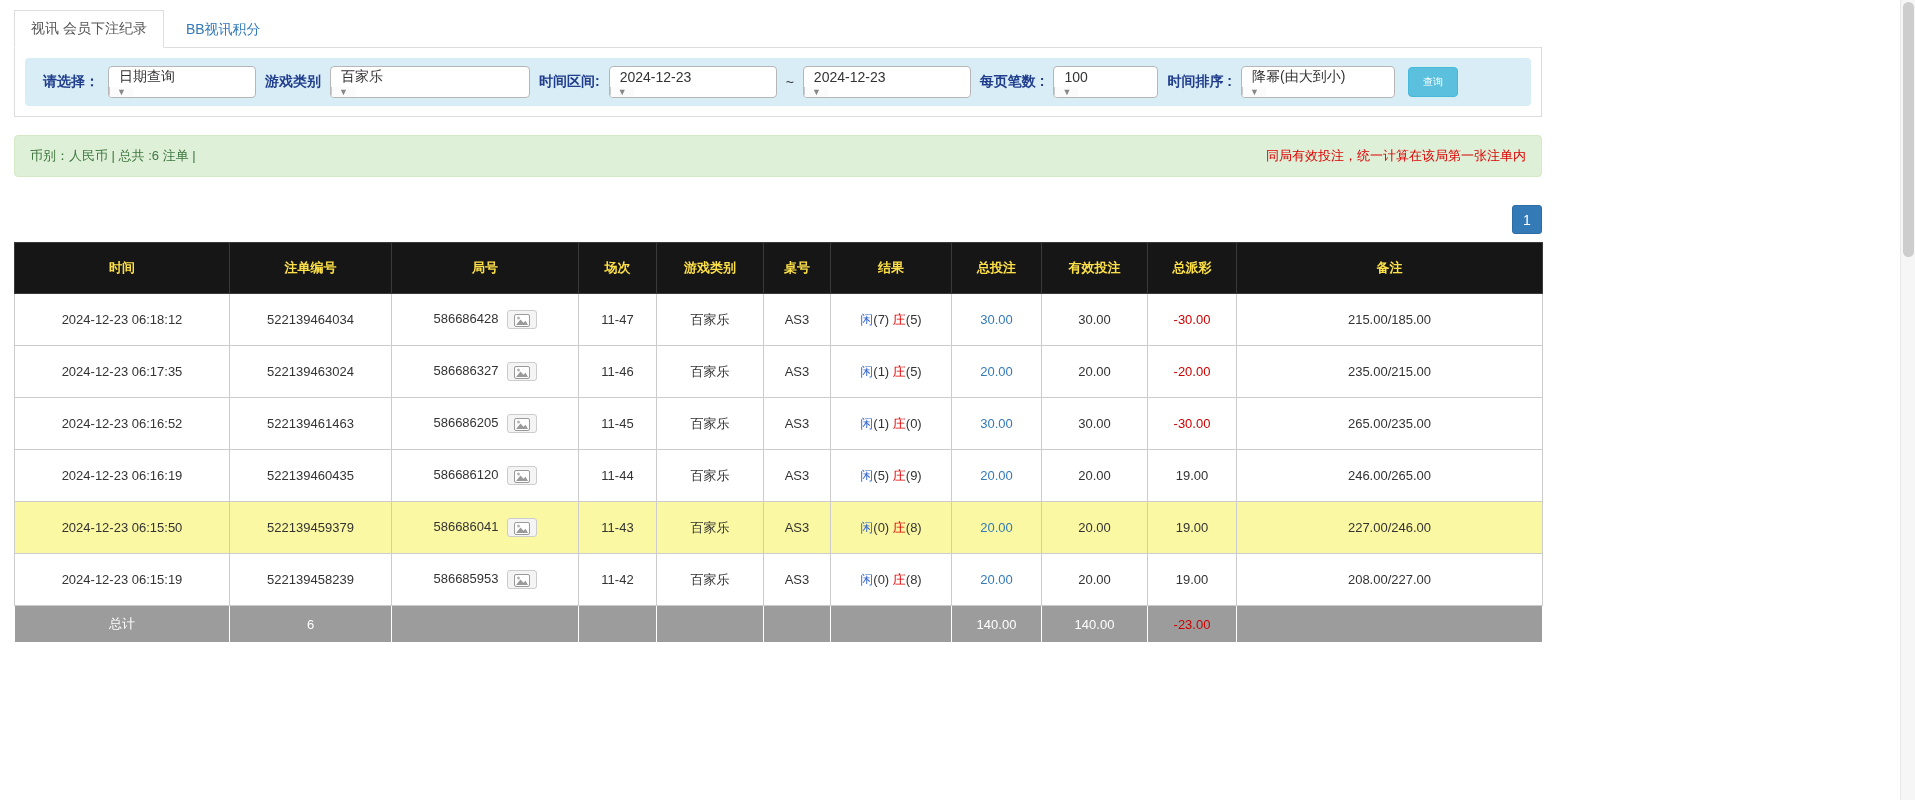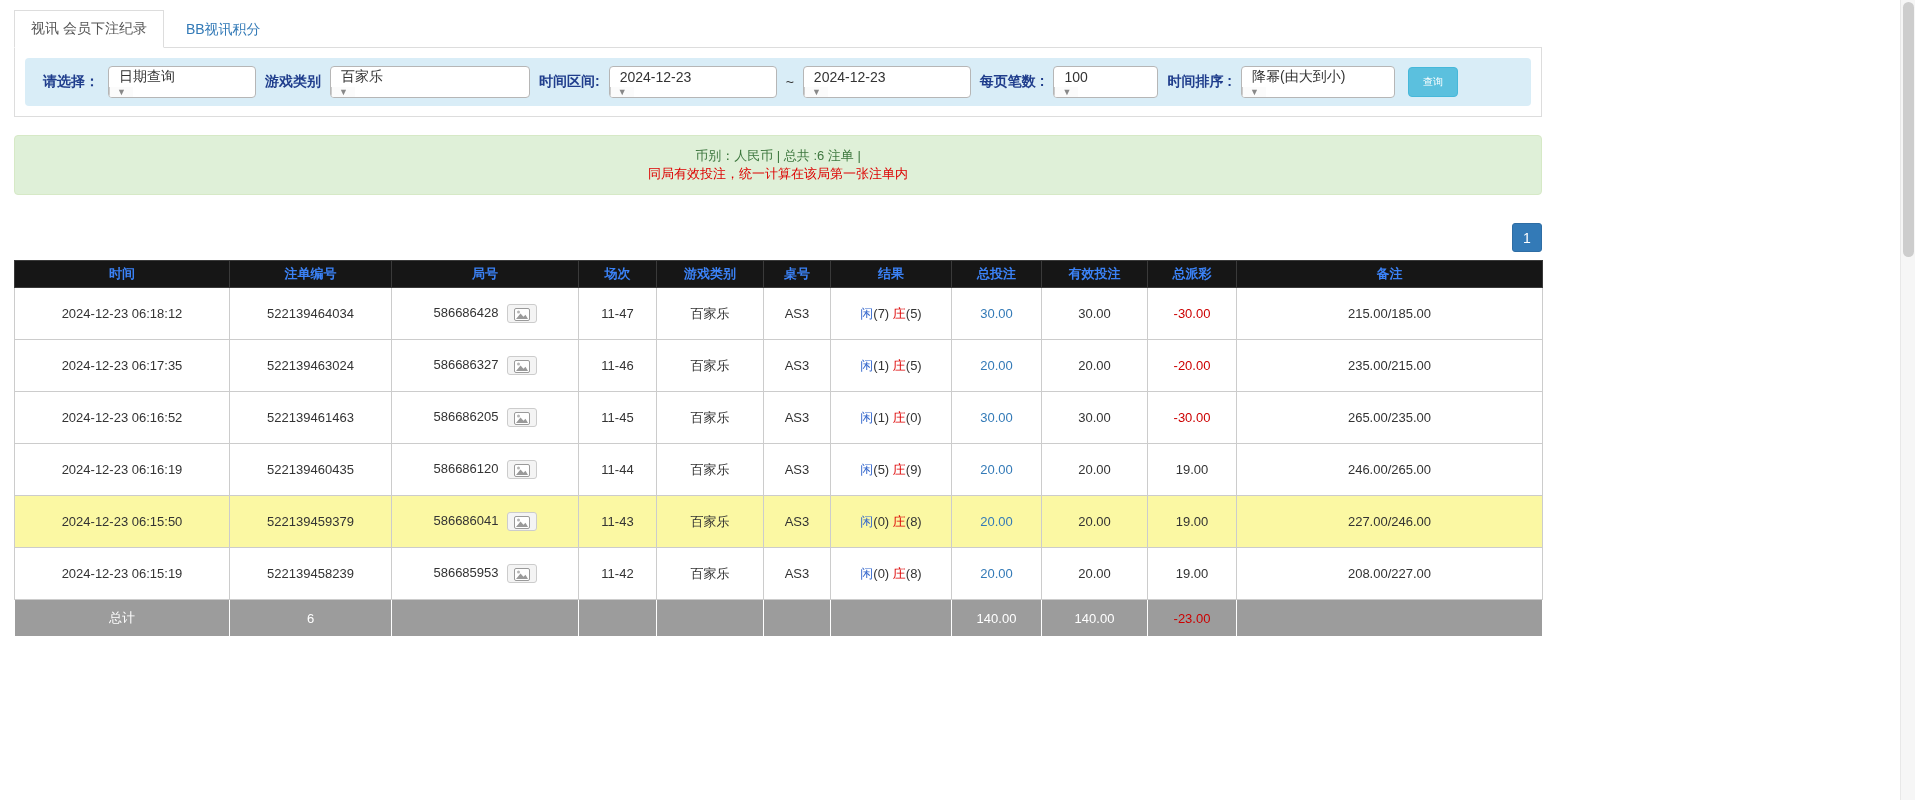--- a/index.html
+++ b/index.html
@@ -50,38 +50,37 @@
     border-radius: 4px; padding: 7px 14px; font-size: 10px; cursor: pointer; margin-left: 4px;
     font-family: inherit;
   }
 
   
   .summary {
     margin-top: 18px; width: 1528px;
     background: var(--summary-bg, #dff0d8); border: 1px solid #d6e9c6; border-radius: 4px;
     padding: 11px 15px; display: flex; justify-content: space-between; align-items: center;
     font-size: 13px;
-    flex-direction: column;
   }
   .summary .left  { color: var(--summary-text, #3c763d); }
   .summary .right { color: var(--notice-red, #dd0000); }
 
   
   .pagination { width: 1528px; display: flex; justify-content: flex-end; margin-top: 28px; margin-bottom: 8px; }
   .page-btn {
     background: var(--accent-blue, #337ab7); color: #fff; border: 1px solid #2e6da4;
     min-width: 30px; height: 29px; display: flex; align-items: center; justify-content: center;
     font-size: 14px; border-radius: 3px; cursor: pointer; font-family: inherit;
   }
 
   
   table { border-collapse: collapse; table-layout: fixed; width: 1528px; font-size: 13px; }
   th {
-    background: var(--header-bg, #161616); color: #3b82f6; font-weight: bold;
-    padding: 4px 6px; border: 1px solid #3a3a3a; text-align: center; font-size: 13px;
+    background: var(--header-bg, #161616); color: #fde047; font-weight: bold;
+    padding: 16px 6px; border: 1px solid #3a3a3a; text-align: center; font-size: 13px;
   }
   tbody td { border: 1px solid #ccc; padding: 16px 8px; text-align: center; background: #fff; }
   tbody tr.hl td { background: var(--highlight-row, #fbf8a3); }
   td.amt-blue { color: var(--accent-blue, #337ab7); }
   td.red { color: var(--negative-red, #cc0000); }
   .player { color: var(--player-blue, #3366cc); }
   .banker { color: var(--banker-red, #dd0000); }
   tfoot td {
     background: var(--footer-bg, #9c9c9c); color: #fff; border: 1px solid #fff;
     padding: 9px 8px; text-align: center; font-size: 13px;

